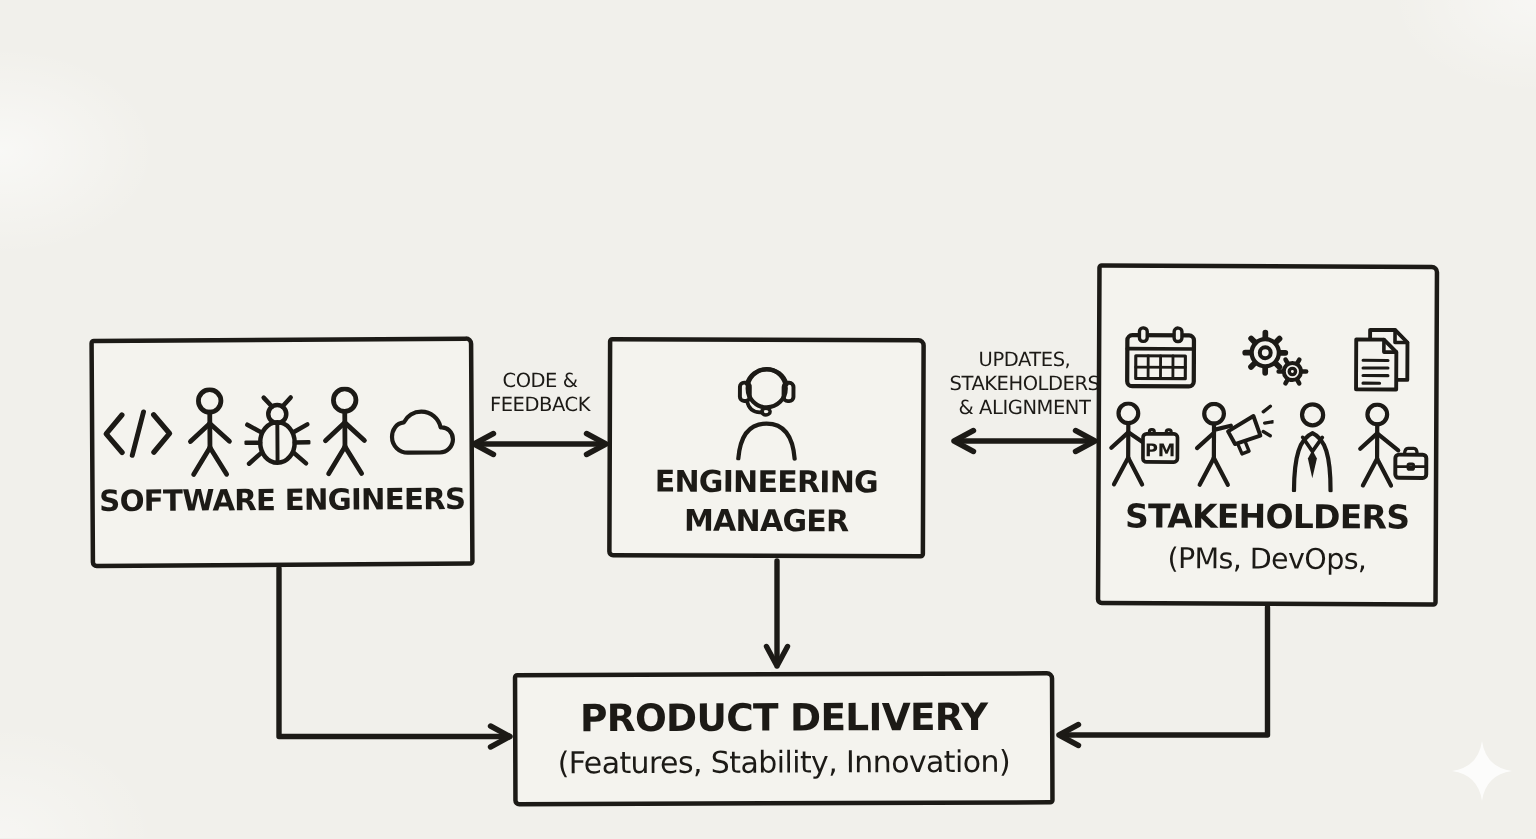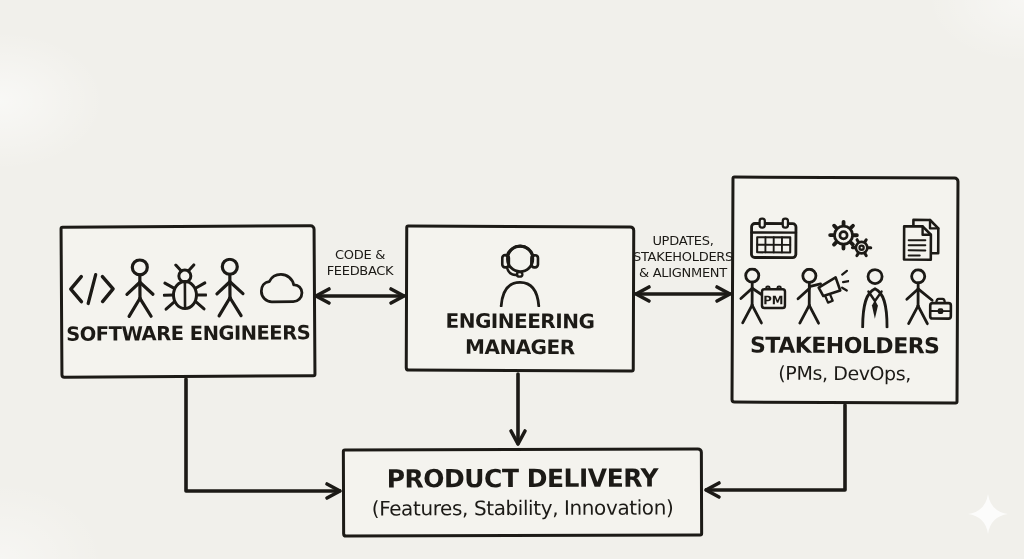--- a/index.html
+++ b/index.html
@@ -18,21 +18,21 @@
       radial-gradient(150px 110px at 0% 100%, rgba(255,255,255,.4), rgba(255,255,255,0) 70%);
   }
   .dbox {
     position:absolute; box-sizing:border-box;
     background:#f4f3ee;
     border:3.5px solid #1c1a16; border-radius:3px 5px 3px 4px;
     display:flex; flex-direction:column; align-items:center; justify-content:center;
     text-align:center; gap:3px;
   }
   #box-se { left:60px;  top:225px; width:256px; height:153px; transform:rotate(-0.35deg); }
-  #box-em { left:405px; top:225px; width:230px; height:147px; transform:rotate(0.2deg); }
+  #box-em { left:405px; top:225px; width:212px; height:147px; transform:rotate(0.2deg); }
   #box-sh { left:731px; top:176px; width:228px; height:228px; transform:rotate(0.25deg); padding-top:20px; }
   #box-pd { left:342px; top:448px; width:361px; height:89px;  transform:rotate(-0.2deg); }
 
   .icon-row { display:flex; align-items:center; justify-content:center; }
   #box-se .icon-row { gap:4px; }
   #box-sh .icon-row1 { gap:26px; margin-bottom:2px; }
   #box-sh .icon-row2 { gap:6px;  margin-bottom:1px; }
 
   .box-title { font-weight:700; letter-spacing:-0.5px; line-height:1.15; white-space:nowrap; }
   .box-sub   { font-weight:500; letter-spacing:-0.4px; line-height:1.2;  white-space:nowrap; }

